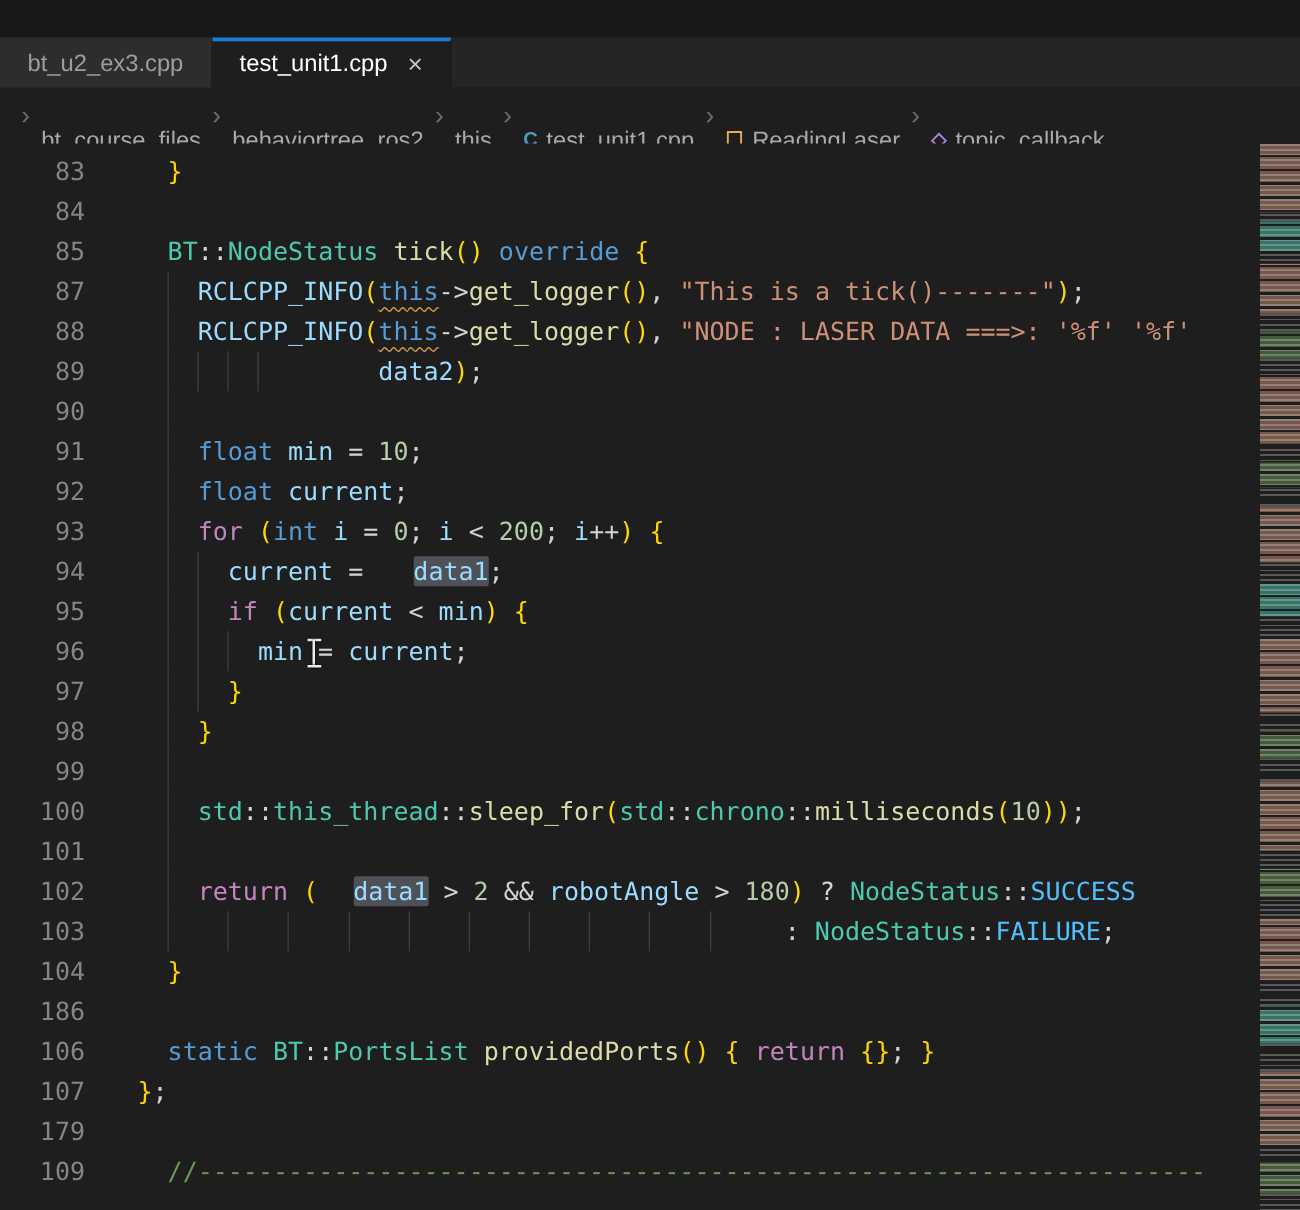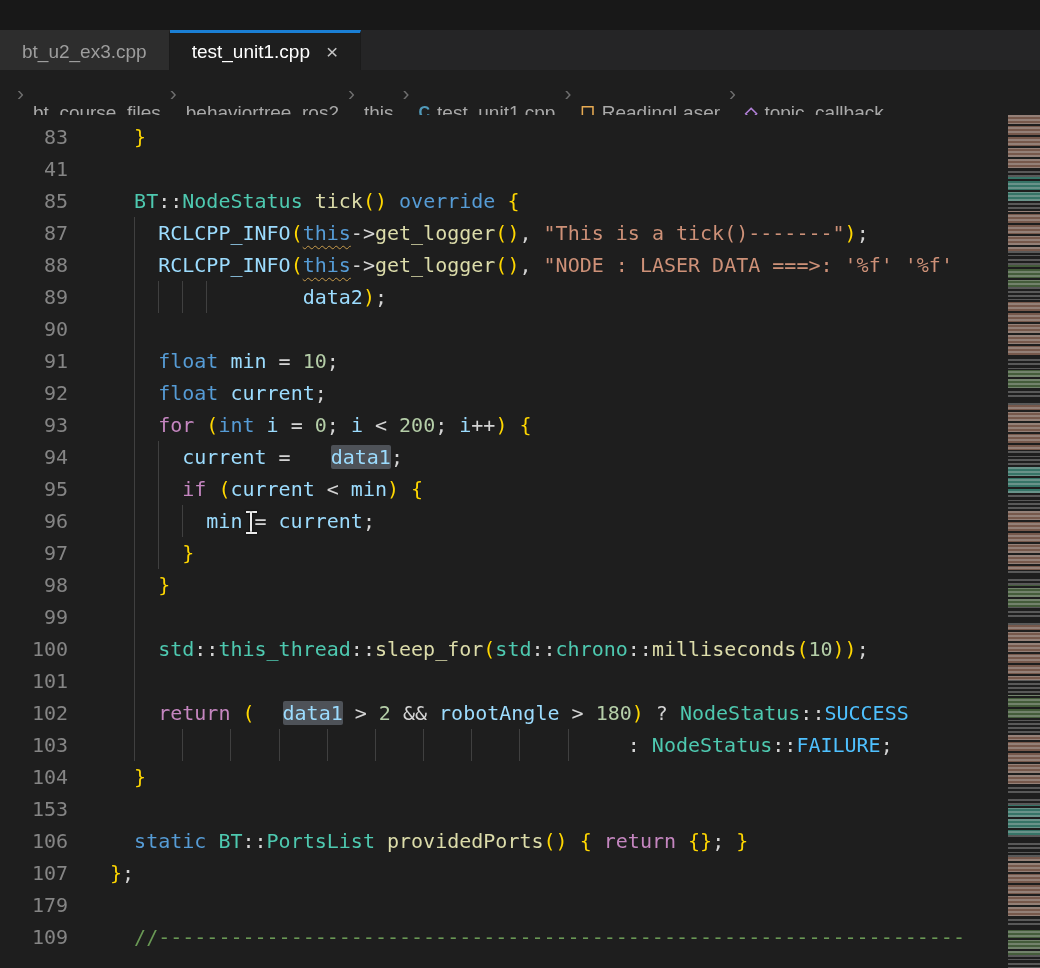--- a/index.html
+++ b/index.html
@@ -124,41 +124,41 @@
     <span class="bc-sep">›</span>
     <span class="bc-item">
       <span class="bc-icon" style="color: rgb(177, 128, 215);">◇</span>
       <span>topic_callback</span>
     </span>
   </div>
 
 <div class="editor" id="editor">
   <div class="lines" id="lines">
       <div class="line"><span class="ln">83</span><span class="code"><span class="c-fg">  </span><span class="c-gold">}</span></span></div>
-      <div class="line"><span class="ln">41</span><span class="code"></span></div>
+      <div class="line"><span class="ln">84</span><span class="code"></span></div>
       <div class="line"><span class="ln">85</span><span class="code"><span class="c-fg">  </span><span class="c-type">BT</span><span class="c-fg">::</span><span class="c-type">NodeStatus</span><span class="c-fg"> </span><span class="c-func">tick</span><span class="c-gold">()</span><span class="c-fg"> </span><span class="c-kwb">override</span><span class="c-fg"> </span><span class="c-gold">{</span></span></div>
       <div class="line"><span class="ln">87</span><i class="guide" style="left: calc(2ch + 110px);"></i><span class="code"><span class="c-fg">    </span><span class="c-macro">RCLCPP_INFO</span><span class="c-gold">(</span><span class="c-kwb squig">this</span><span class="c-fg">-&gt;</span><span class="c-func">get_logger</span><span class="c-gold">()</span><span class="c-fg">, </span><span class="c-str">"This is a tick()-------"</span><span class="c-gold">)</span><span class="c-fg">;</span></span></div>
       <div class="line"><span class="ln">88</span><i class="guide" style="left: calc(2ch + 110px);"></i><span class="code"><span class="c-fg">    </span><span class="c-macro">RCLCPP_INFO</span><span class="c-gold">(</span><span class="c-kwb squig">this</span><span class="c-fg">-&gt;</span><span class="c-func">get_logger</span><span class="c-gold">()</span><span class="c-fg">, </span><span class="c-str">"NODE : LASER DATA ===&gt;: '%f' '%f'</span></span></div>
       <div class="line"><span class="ln">89</span><i class="guide" style="left: calc(2ch + 110px);"></i><i class="guide" style="left: calc(4ch + 110px);"></i><i class="guide" style="left: calc(6ch + 110px);"></i><i class="guide" style="left: calc(8ch + 110px);"></i><span class="code"><span class="c-fg">                </span><span class="c-var">data2</span><span class="c-gold">)</span><span class="c-fg">;</span></span></div>
       <div class="line"><span class="ln">90</span><i class="guide" style="left: calc(2ch + 110px);"></i><span class="code"></span></div>
       <div class="line"><span class="ln">91</span><i class="guide" style="left: calc(2ch + 110px);"></i><span class="code"><span class="c-fg">    </span><span class="c-kwb">float</span><span class="c-fg"> </span><span class="c-var">min</span><span class="c-fg"> = </span><span class="c-num">10</span><span class="c-fg">;</span></span></div>
       <div class="line"><span class="ln">92</span><i class="guide" style="left: calc(2ch + 110px);"></i><span class="code"><span class="c-fg">    </span><span class="c-kwb">float</span><span class="c-fg"> </span><span class="c-var">current</span><span class="c-fg">;</span></span></div>
       <div class="line"><span class="ln">93</span><i class="guide" style="left: calc(2ch + 110px);"></i><span class="code"><span class="c-fg">    </span><span class="c-kw">for</span><span class="c-fg"> </span><span class="c-gold">(</span><span class="c-kwb">int</span><span class="c-fg"> </span><span class="c-var">i</span><span class="c-fg"> = </span><span class="c-num">0</span><span class="c-fg">; </span><span class="c-var">i</span><span class="c-fg"> &lt; </span><span class="c-num">200</span><span class="c-fg">; </span><span class="c-var">i</span><span class="c-fg">++</span><span class="c-gold">)</span><span class="c-fg"> </span><span class="c-gold">{</span></span></div>
       <div class="line"><span class="ln">94</span><i class="guide" style="left: calc(2ch + 110px);"></i><i class="guide" style="left: calc(4ch + 110px);"></i><span class="code"><span class="c-fg">      </span><span class="c-var">current</span><span class="c-fg"> = </span><span class="c-var hl">data1</span><span class="c-fg">;</span></span></div>
       <div class="line"><span class="ln">95</span><i class="guide" style="left: calc(2ch + 110px);"></i><i class="guide" style="left: calc(4ch + 110px);"></i><span class="code"><span class="c-fg">      </span><span class="c-kw">if</span><span class="c-fg"> </span><span class="c-gold">(</span><span class="c-var">current</span><span class="c-fg"> &lt; </span><span class="c-var">min</span><span class="c-gold">)</span><span class="c-fg"> </span><span class="c-gold">{</span></span></div>
       <div class="line"><span class="ln">96</span><i class="guide" style="left: calc(2ch + 110px);"></i><i class="guide" style="left: calc(4ch + 110px);"></i><i class="guide" style="left: calc(6ch + 110px);"></i><span class="code"><span class="c-fg">        </span><span class="c-var">min</span><span class="c-fg"> = </span><span class="c-var">current</span><span class="c-fg">;</span></span></div>
       <div class="line"><span class="ln">97</span><i class="guide" style="left: calc(2ch + 110px);"></i><i class="guide" style="left: calc(4ch + 110px);"></i><span class="code"><span class="c-fg">      </span><span class="c-gold">}</span></span></div>
       <div class="line"><span class="ln">98</span><i class="guide" style="left: calc(2ch + 110px);"></i><span class="code"><span class="c-fg">    </span><span class="c-gold">}</span></span></div>
       <div class="line"><span class="ln">99</span><i class="guide" style="left: calc(2ch + 110px);"></i><span class="code"></span></div>
       <div class="line"><span class="ln">100</span><i class="guide" style="left: calc(2ch + 110px);"></i><span class="code"><span class="c-fg">    </span><span class="c-type">std</span><span class="c-fg">::</span><span class="c-type">this_thread</span><span class="c-fg">::</span><span class="c-func">sleep_for</span><span class="c-gold">(</span><span class="c-type">std</span><span class="c-fg">::</span><span class="c-type">chrono</span><span class="c-fg">::</span><span class="c-func">milliseconds</span><span class="c-gold">(</span><span class="c-num">10</span><span class="c-gold">))</span><span class="c-fg">;</span></span></div>
       <div class="line"><span class="ln">101</span><i class="guide" style="left: calc(2ch + 110px);"></i><span class="code"></span></div>
       <div class="line"><span class="ln">102</span><i class="guide" style="left: calc(2ch + 110px);"></i><span class="code"><span class="c-fg">    </span><span class="c-kw">return</span><span class="c-fg"> </span><span class="c-gold">(</span><span class="c-var hl">data1</span><span class="c-fg"> &gt; </span><span class="c-num">2</span><span class="c-fg"> &amp;&amp; </span><span class="c-var">robotAngle</span><span class="c-fg"> &gt; </span><span class="c-num">180</span><span class="c-gold">)</span><span class="c-fg"> ? </span><span class="c-type">NodeStatus</span><span class="c-fg">::</span><span class="c-enum">SUCCESS</span></span></div>
       <div class="line"><span class="ln">103</span><i class="guide" style="left: calc(2ch + 110px);"></i><i class="guide" style="left: calc(6ch + 110px);"></i><i class="guide" style="left: calc(10ch + 110px);"></i><i class="guide" style="left: calc(14ch + 110px);"></i><i class="guide" style="left: calc(18ch + 110px);"></i><i class="guide" style="left: calc(22ch + 110px);"></i><i class="guide" style="left: calc(26ch + 110px);"></i><i class="guide" style="left: calc(30ch + 110px);"></i><i class="guide" style="left: calc(34ch + 110px);"></i><i class="guide" style="left: calc(38ch + 110px);"></i><span class="code"><span class="c-fg">                                           </span><span class="c-fg">: </span><span class="c-type">NodeStatus</span><span class="c-fg">::</span><span class="c-enum">FAILURE</span><span class="c-fg">;</span></span></div>
       <div class="line"><span class="ln">104</span><span class="code"><span class="c-fg">  </span><span class="c-gold">}</span></span></div>
-      <div class="line"><span class="ln">153</span><span class="code"></span></div>
+      <div class="line"><span class="ln">186</span><span class="code"></span></div>
       <div class="line"><span class="ln">106</span><span class="code"><span class="c-fg">  </span><span class="c-kwb">static</span><span class="c-fg"> </span><span class="c-type">BT</span><span class="c-fg">::</span><span class="c-type">PortsList</span><span class="c-fg"> </span><span class="c-func">providedPorts</span><span class="c-gold">()</span><span class="c-fg"> </span><span class="c-gold">{</span><span class="c-fg"> </span><span class="c-kw">return</span><span class="c-fg"> </span><span class="c-gold">{}</span><span class="c-fg">;</span><span class="c-fg"> </span><span class="c-gold">}</span></span></div>
       <div class="line"><span class="ln">107</span><span class="code"><span class="c-gold">}</span><span class="c-fg">;</span></span></div>
       <div class="line"><span class="ln">179</span><span class="code"></span></div>
       <div class="line"><span class="ln">109</span><span class="code"><span class="c-fg">  </span><span class="c-com">//-------------------------------------------------------------------</span></span></div>
     </div>
   <span class="ibeam">
       <i></i>
     </span>
 </div>
 

